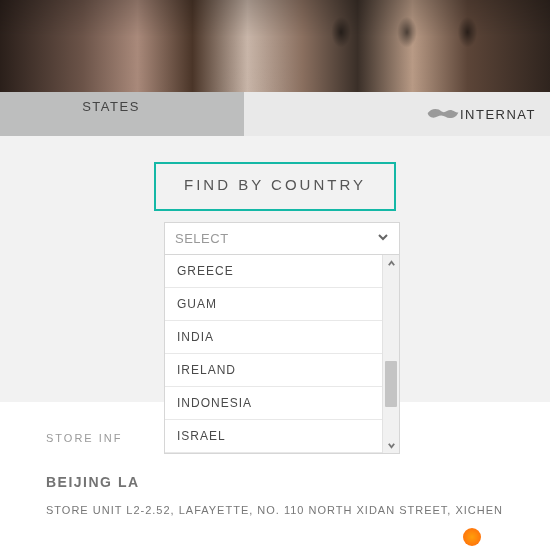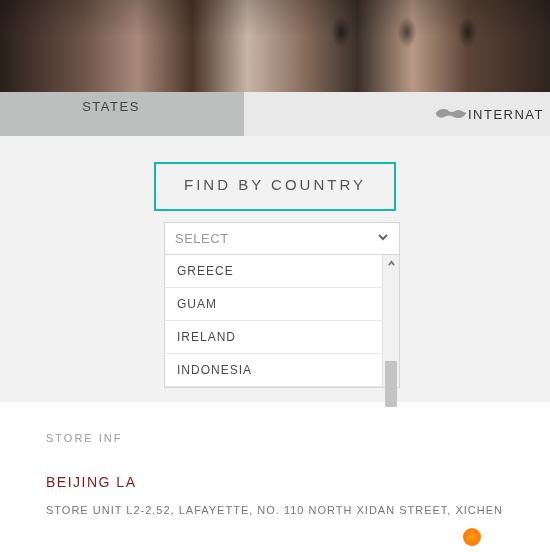--- a/index.html
+++ b/index.html
@@ -41,21 +41,21 @@
     letter-spacing: 1.5px;
     display: flex;
     align-items: center;
     padding: 0 22px 16px 0;
     width: 244px;
     justify-content: center;
   }
   .tab-intl {
     display: flex;
     align-items: center;
-    padding-right: 6px;
+    padding-right: 14px;
     color: #333;
     font-size: 13px;
     letter-spacing: 1.5px;
   }
   .tab-intl svg { width: 34px; height: 18px; fill: #9a9a9a; }
   .content {
     position: relative;
     padding-top: 26px;
   }
   .find-title-wrap {
@@ -145,24 +145,24 @@
     height: 180px;
   }
   .store-info-label {
     font-size: 11px;
     color: #9a9a9a;
     letter-spacing: 2px;
     margin: 10px 0 0 46px;
   }
   .store-name {
     font-size: 14px;
-    color: #7f1d1d;
+    color: #737373;
     letter-spacing: 1.5px;
     margin: 30px 0 0 46px;
-    font-weight: 400;
+    font-weight: 700;
   }
   .store-address {
     font-size: 11px;
     color: #777;
     letter-spacing: 1px;
     margin: 14px 0 0 46px;
     white-space: nowrap;
   }
   .watermark {
     position: absolute;
@@ -215,22 +215,24 @@
       <span>
         <svg class="chevron" viewBox="0 0 12 12">
             <polyline points="2,4 6,8 10,4"></polyline>
           </svg>
       </span>
     </div>
     <div class="options-wrap">
       <ul class="options">
           <li class="option">GREECE</li>
           <li class="option">GUAM</li>
+          <li class="option">INDIA</li>
           <li class="option">IRELAND</li>
           <li class="option">INDONESIA</li>
+          <li class="option">ISRAEL</li>
         </ul>
       <div class="scroll-track">
         <div class="scroll-arrow">
           <svg viewBox="0 0 10 10">
               <polyline points="2,7 5,3 8,7"></polyline>
             </svg>
         </div>
         <div class="scroll-thumb"></div>
         <div class="scroll-arrow">
           <svg viewBox="0 0 10 10">

